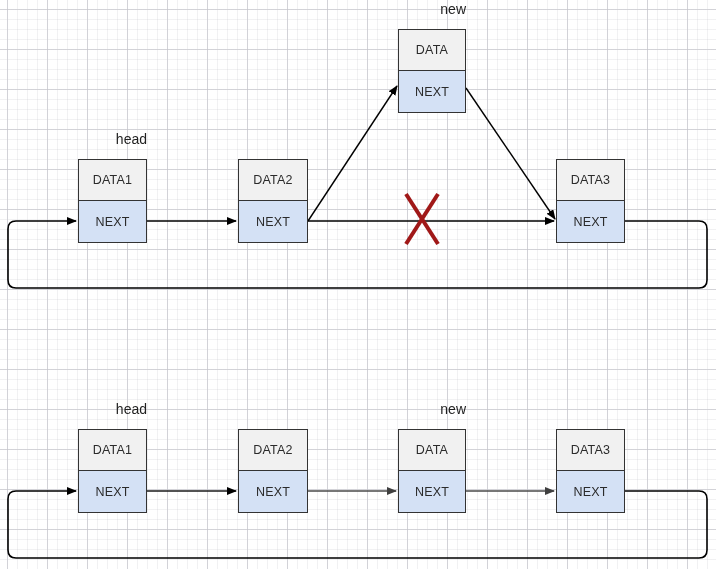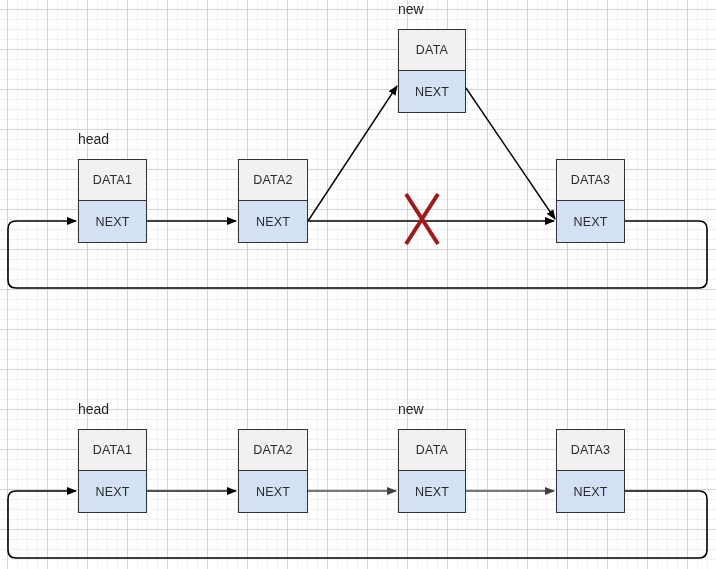--- a/index.html
+++ b/index.html
@@ -57,21 +57,21 @@
   }
   .cell-next {
     background: #d4e1f5;
     text-align: center;
   }
   .caption {
     position: absolute;
     font-size: 14px;
     color: #1f1f1f;
     white-space: nowrap;
-    text-align: left;
+    text-align: right;
   }
 </style>
 </head>
 <body>
 
 <div id="canvas">
 
   <svg class="edges" width="716" height="569" viewBox="0 0 716 569" xmlns="http://www.w3.org/2000/svg">
     <defs>
       <marker id="ah" markerWidth="10" markerHeight="8" refX="9" refY="4" orient="auto" markerUnits="userSpaceOnUse">

